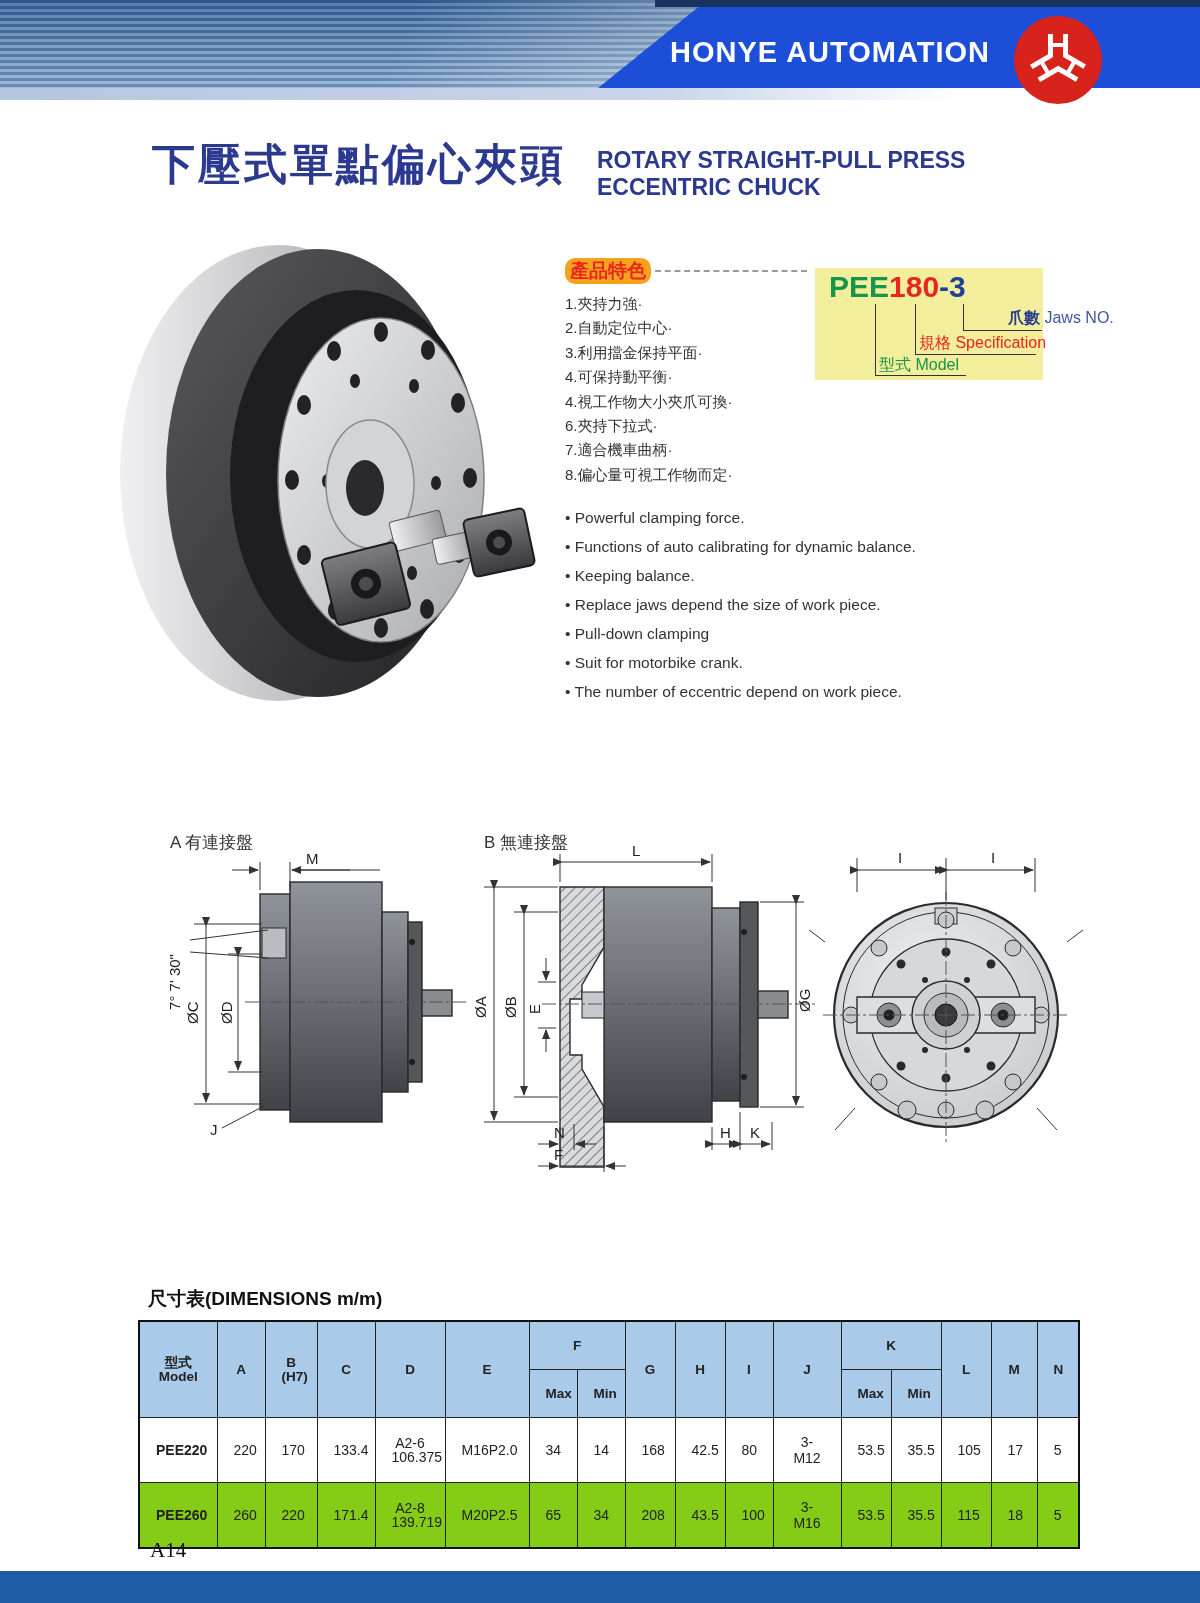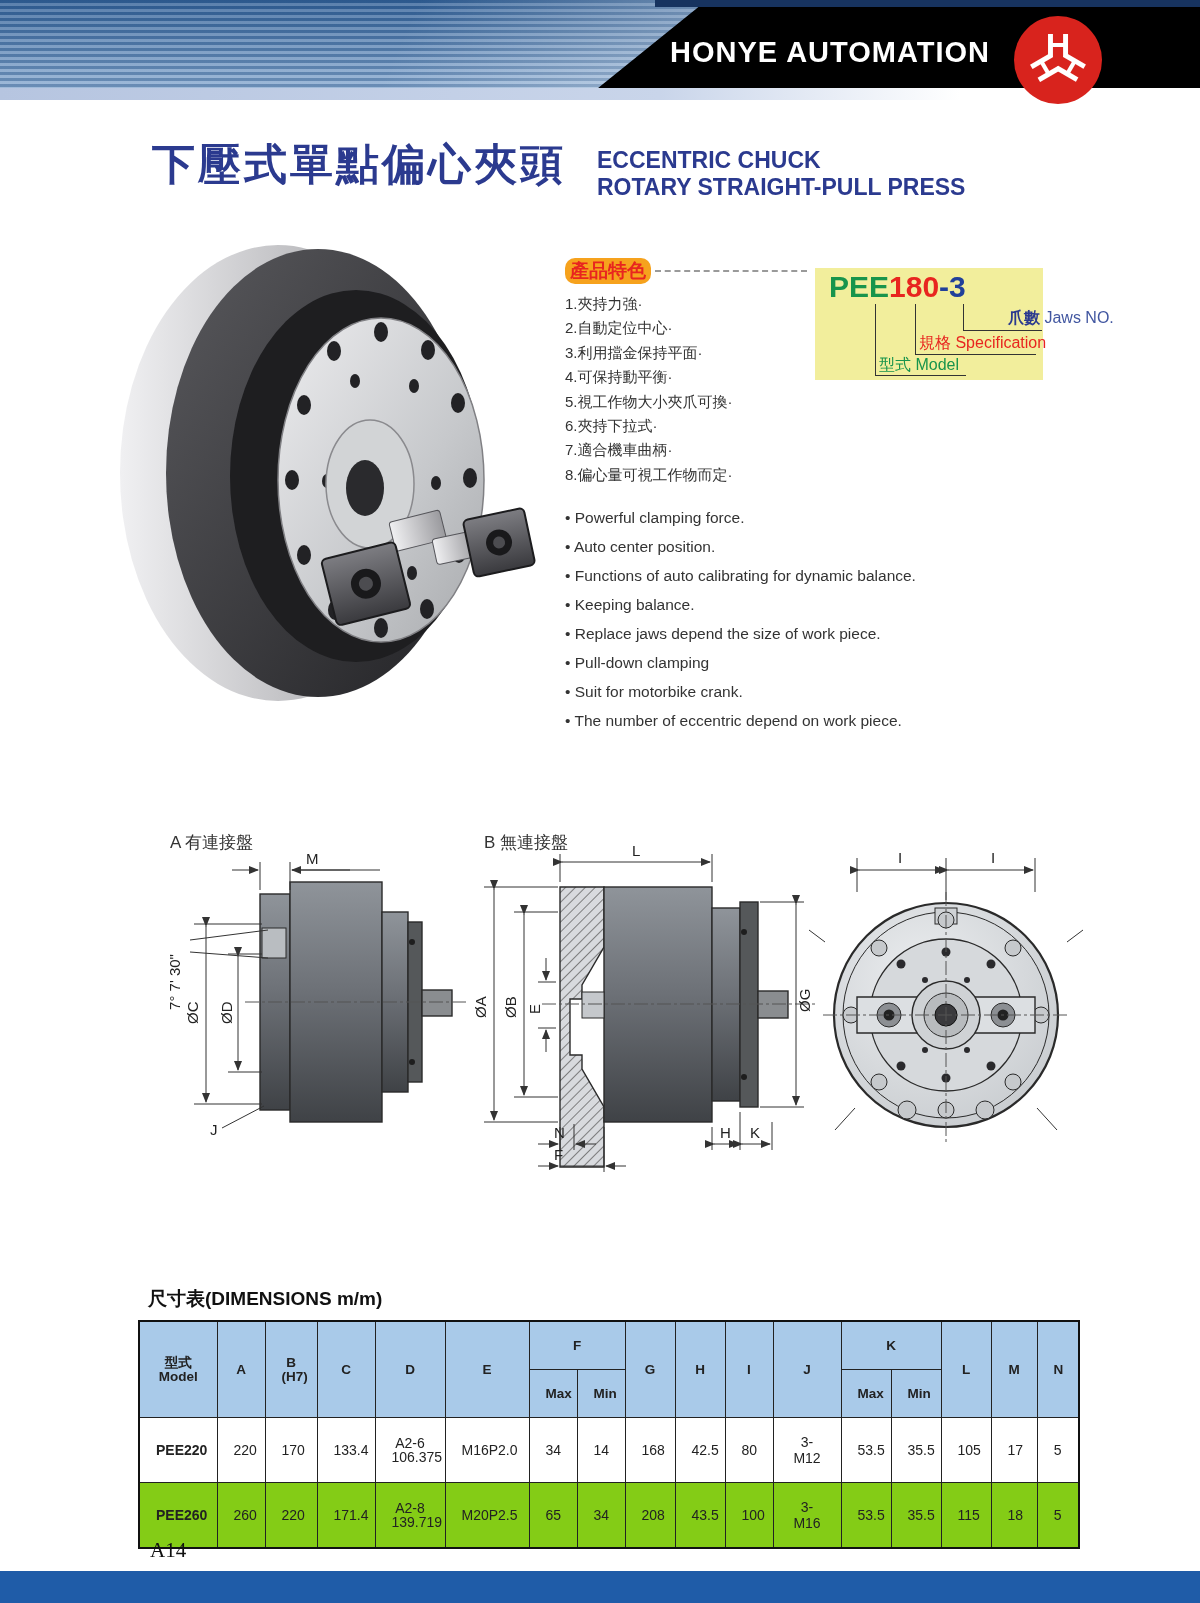--- a/index.html
+++ b/index.html
@@ -2,21 +2,21 @@
 <html><head>
 <meta charset="utf-8">
 <style>
   html,body{margin:0;padding:0;background:#e9e9e9;}
   .page{
     position:relative;width:1200px;height:1603px;margin:0 auto;
     background:#ffffff;overflow:hidden;
     font-family:"Liberation Sans","DejaVu Sans",sans-serif;color:#222;
   }
   
-  .hdr{position:absolute;left:0;top:0;width:1200px;height:88px;background:#000000;}
+  .hdr{position:absolute;left:0;top:0;width:1200px;height:88px;background:#1d4ed8;}
   .hdr-stripes{
     position:absolute;left:0;top:0;width:720px;height:88px;
     background:
       linear-gradient(115deg, rgba(255,255,255,0) 55%, rgba(255,255,255,.35) 100%),
       linear-gradient(180deg, rgba(20,60,110,.35) 0%, rgba(255,255,255,.25) 100%),
       repeating-linear-gradient(180deg,#39689e 0 3px,#7fa3cd 3px 6px);
     clip-path:polygon(0 0,707px 0,598px 100%,0 100%);
   }
   .hdr-navy{position:absolute;left:655px;top:0;width:545px;height:7px;background:#17335f;}
   .hdr-brand{
@@ -98,22 +98,22 @@
     <circle cx="45" cy="45" r="44" fill="#d8231d"></circle>
     <g fill="#ffffff" font-family="Liberation Sans,sans-serif" font-weight="bold" font-size="34" text-anchor="middle">
       <text x="45" y="42" transform="rotate(0 45 45)">H</text>
       <text x="45" y="42" transform="rotate(120 45 45)">H</text>
       <text x="45" y="42" transform="rotate(240 45 45)">H</text>
     </g>
   </svg>
 
   <div class="title-zh">下壓式單點偏心夾頭</div>
   <div class="title-en">
+    <div>ROTARY STRAIGHT-PULL PRESS</div>
     <div>ECCENTRIC CHUCK</div>
-    <div>ROTARY STRAIGHT-PULL PRESS</div>
   </div>
 
   <svg class="drawing" style="left:118px;top:228px" width="430" height="480" viewBox="0 0 430 480">
     <defs>
       <linearGradient id="pRim" x1="0" y1="0" x2="1" y2="0">
         <stop offset="0" stop-color="#f0f0f2"></stop>
           <stop offset="1" stop-color="#9a9a9e"></stop>
       </linearGradient>
       <linearGradient id="pBody" x1="0" y1="0" x2="1" y2="1">
         <stop offset="0" stop-color="#59595d"></stop>
@@ -173,21 +173,21 @@
     <div class="sec-head">
       <span class="sec-label">產品特色</span>
       <span class="dash"></span>
     </div>
     <ol>
 
     <li>1.夾持力強·</li>
         <li>2.自動定位中心·</li>
         <li>3.利用擋金保持平面·</li>
         <li>4.可保持動平衡·</li>
-        <li>5.視工作物大小夾爪可換·</li>
+        <li>4.視工作物大小夾爪可換·</li>
         <li>6.夾持下拉式·</li>
         <li>7.適合機車曲柄·</li>
         <li>8.偏心量可視工作物而定·</li>
       </ol>
   </div>
 
   <div class="model-box">
     <div class="model-code">
       <span class="mc-prefix">PEE</span><span class="mc-size">180</span><span class="mc-jaws">-3</span>
     </div>
@@ -196,21 +196,20 @@
     <div class="ln ln-jaws"></div>
     <div class="lbl-jaws"><b>爪數</b><span> Jaws NO.</span></div>
     <div class="lbl-spec">規格 Specification</div>
     <div class="lbl-model">型式 Model</div>
   </div>
 
   <div class="feat-en">
     <ul>
 
     <li>Powerful clamping force.</li>
-        <li>Auto center position.</li>
         <li>Functions of auto calibrating for dynamic balance.</li>
         <li>Keeping balance.</li>
         <li>Replace jaws depend the size of work piece.</li>
         <li>Pull-down clamping</li>
         <li>Suit for motorbike crank.</li>
         <li>The number of eccentric depend on work piece.</li>
       </ul>
   </div>
 
   <svg class="drawing" style="left:140px;top:832px" width="330" height="320" viewBox="0 0 330 320">

